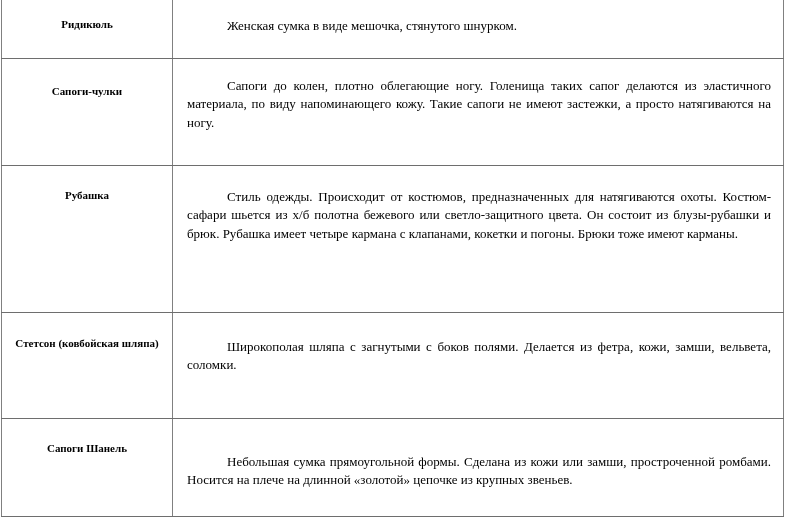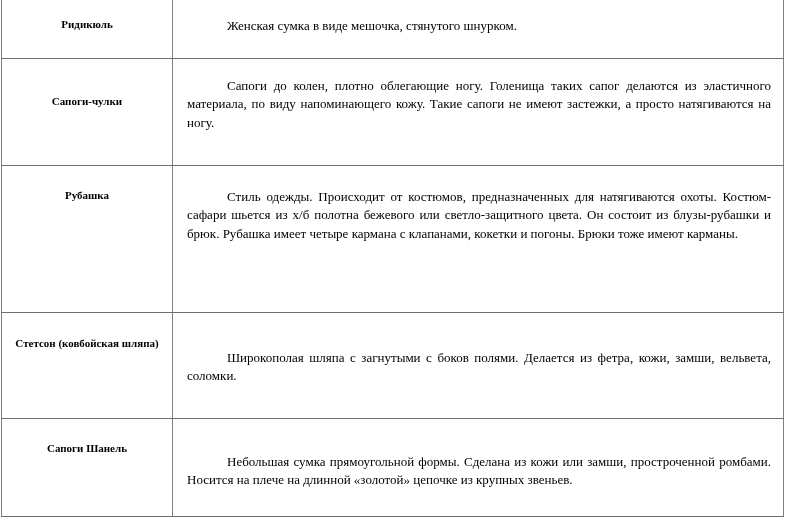--- a/index.html
+++ b/index.html
@@ -53,28 +53,28 @@
     padding: 0 12px 0 14px;
     text-indent: 40px;
     text-align: justify;
     text-justify: inter-word;
   }
 
   
   .row-ridikyul .term-inner { padding-top: 18px; }
   .row-ridikyul .desc-inner { padding-top: 18px; }
 
-  .row-sapogi .term-inner { padding-top: 35px; }
+  .row-sapogi .term-inner { padding-top: 25px; }
   .row-sapogi .desc-inner { padding-top: 18px; }
 
   .row-safari .term-inner { padding-top: 22px; }
   .row-safari .desc-inner { padding-top: 22px; }
 
   .row-stetson .term-inner { padding-top: 23px; }
-  .row-stetson .desc-inner { padding-top: 36px; font-family: Liberation Serif, serif; }
+  .row-stetson .desc-inner { padding-top: 25px; font-family: Liberation Serif, serif; }
 
   .row-sumka .term-inner { padding-top: 22px; }
   .row-sumka .desc-inner { padding-top: 34px; }
 </style>
 </head>
 <body>
 
 <table id="glossary-table">
   <colgroup>
     <col class="term-col">

